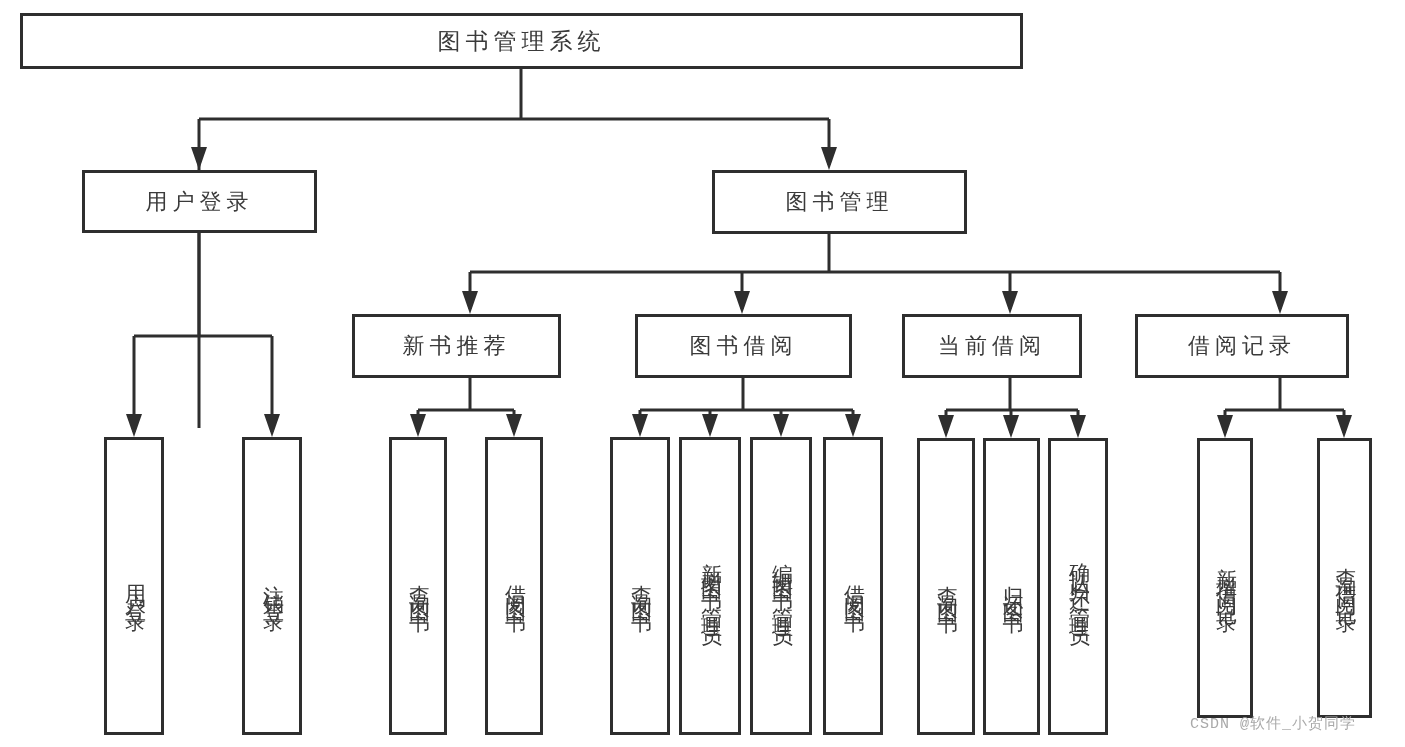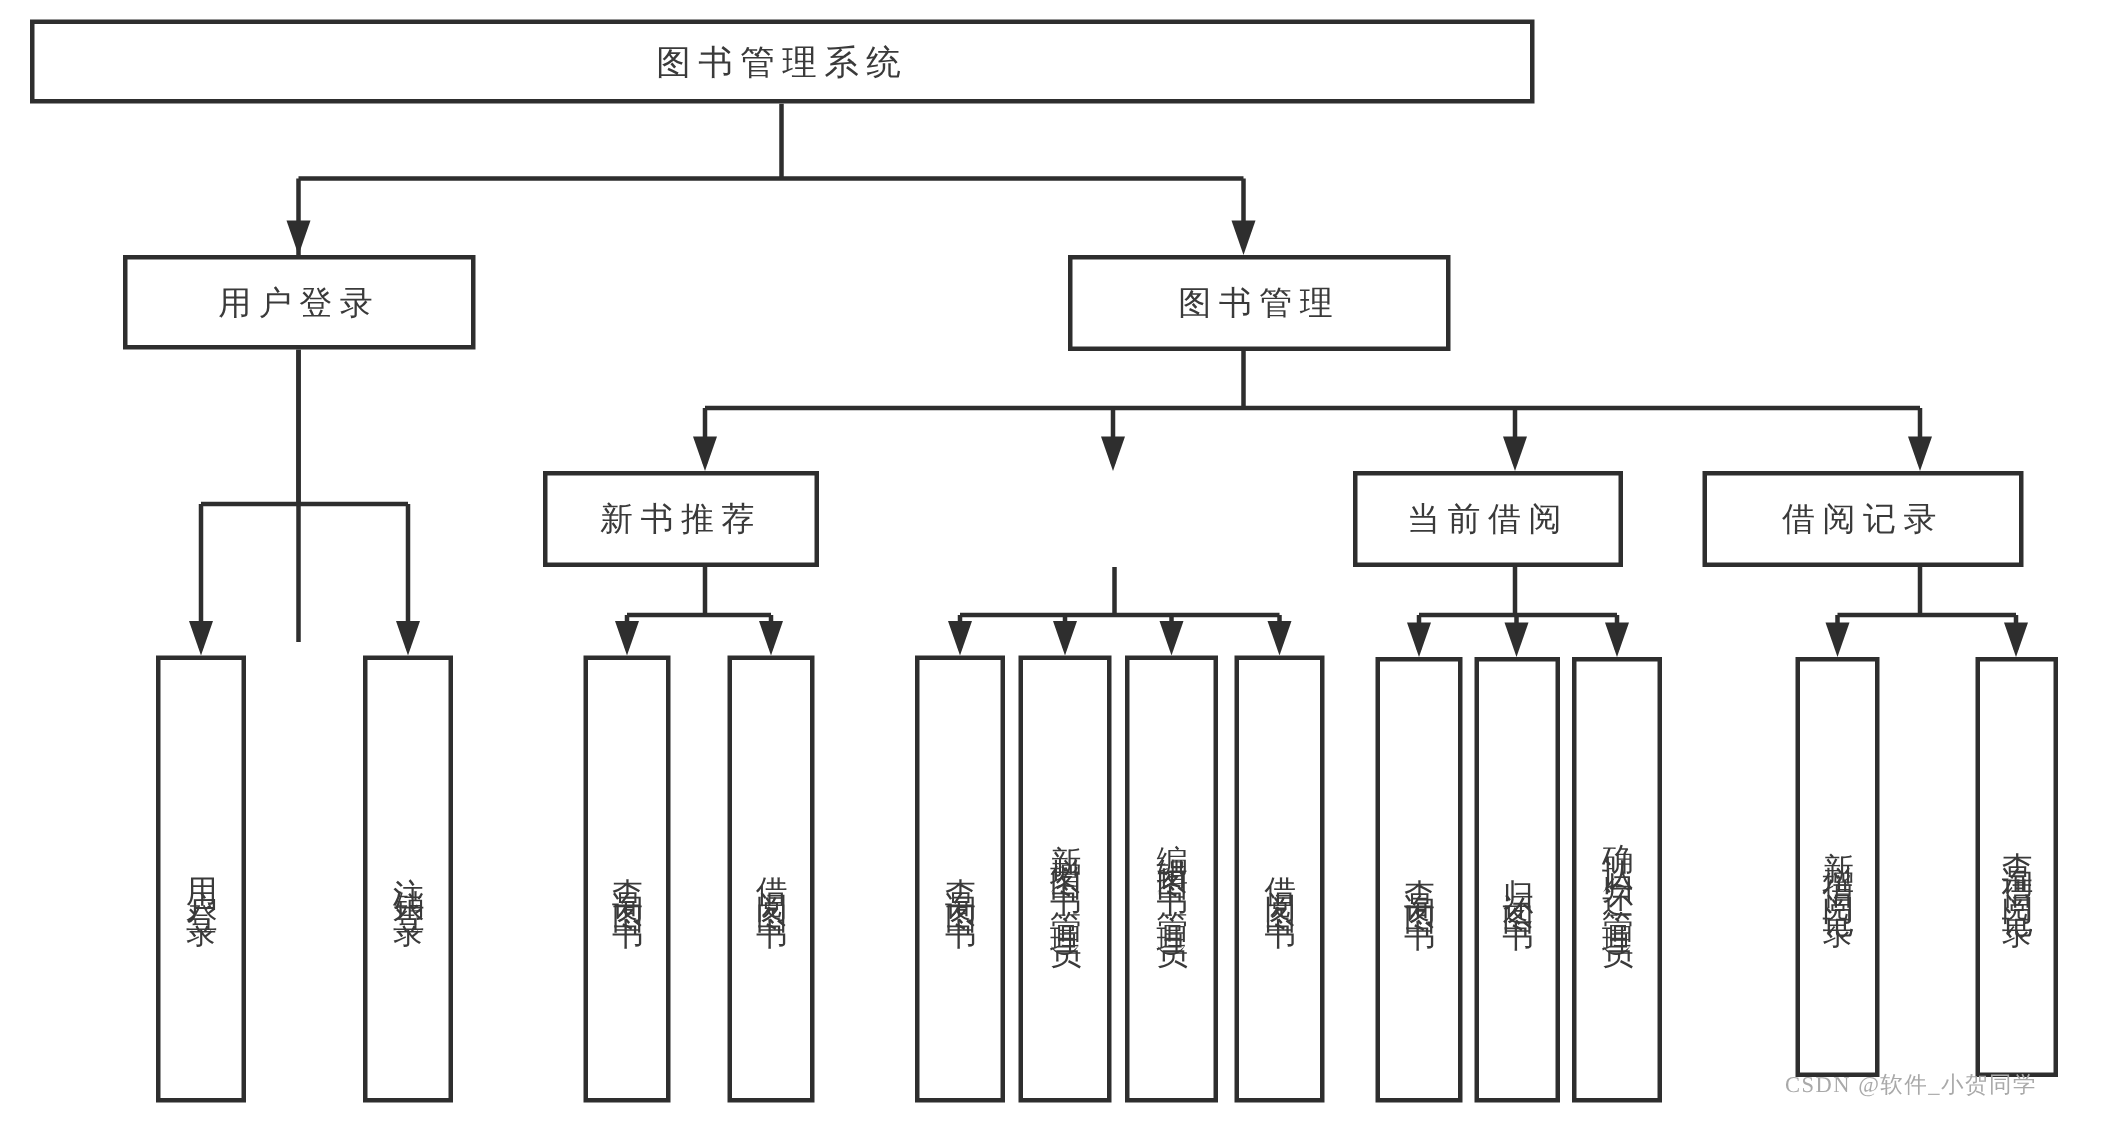--- a/index.html
+++ b/index.html
@@ -8,21 +8,21 @@
     --box_bg:#ffffff;
     --watermark:#a9a9a9;
     --bg:#ffffff;
   }
   html,body{margin:0;padding:0;background:var(--bg);}
   .canvas{
     position:relative;
     width:1405px;height:747px;
     background:var(--bg);
     overflow:hidden;
-    font-family:Liberation Serif, serif;
+    font-family:Liberation Mono, monospace;
   }
   svg.connectors{position:absolute;left:0;top:0;z-index:0;}
   svg.connectors .lines{stroke:var(--line);fill:none;stroke-width:3;}
   svg.connectors .arrows{fill:var(--line);stroke:none;}
   .box{
     position:absolute;
     box-sizing:border-box;
     background:var(--box_bg);
     border:3px solid var(--line);
     color:var(--text);
@@ -89,21 +89,22 @@
       <polygon points="1217,415 1233,415 1225,438"></polygon>
       <polygon points="1336,415 1352,415 1344,438"></polygon>
     </g>
   </svg>
 
   <div class="box h root" style="left:20px;top:13px;width:1003px;height:56px">图书管理系统</div>
 
   <div class="box h" style="left:82px;top:170px;width:235px;height:63px">用户登录</div>
   <div class="box h" style="left:712px;top:170px;width:255px;height:64px">图书管理</div>
 
-  <div class="box h" style="left:362px;top:314px;width:184px;height:64px">新书推荐</div>
+  <div class="box h" style="left:352px;top:314px;width:209px;height:64px">新书推荐</div>
+  <div class="box h" style="left:635px;top:314px;width:217px;height:64px">图书借阅</div>
   <div class="box h" style="left:902px;top:314px;width:180px;height:64px">当前借阅</div>
   <div class="box h" style="left:1135px;top:314px;width:214px;height:64px">借阅记录</div>
 
   <div class="box v" style="left:104px;top:437px;width:60px;height:298px">用户登录</div>
   <div class="box v" style="left:242px;top:437px;width:60px;height:298px">注销登录</div>
 
   <div class="box v" style="left:389px;top:437px;width:58px;height:298px">查询图书</div>
   <div class="box v" style="left:485px;top:437px;width:58px;height:298px">借阅图书</div>
 
   <div class="box v" style="left:610px;top:437px;width:60px;height:298px">查询图书</div>

